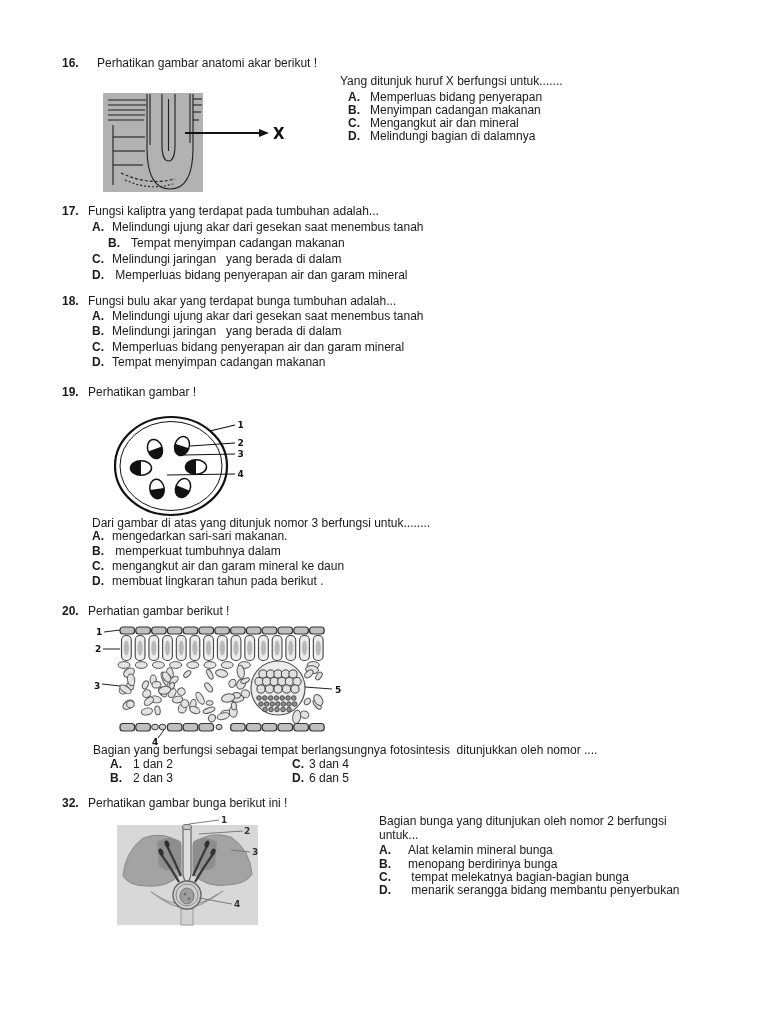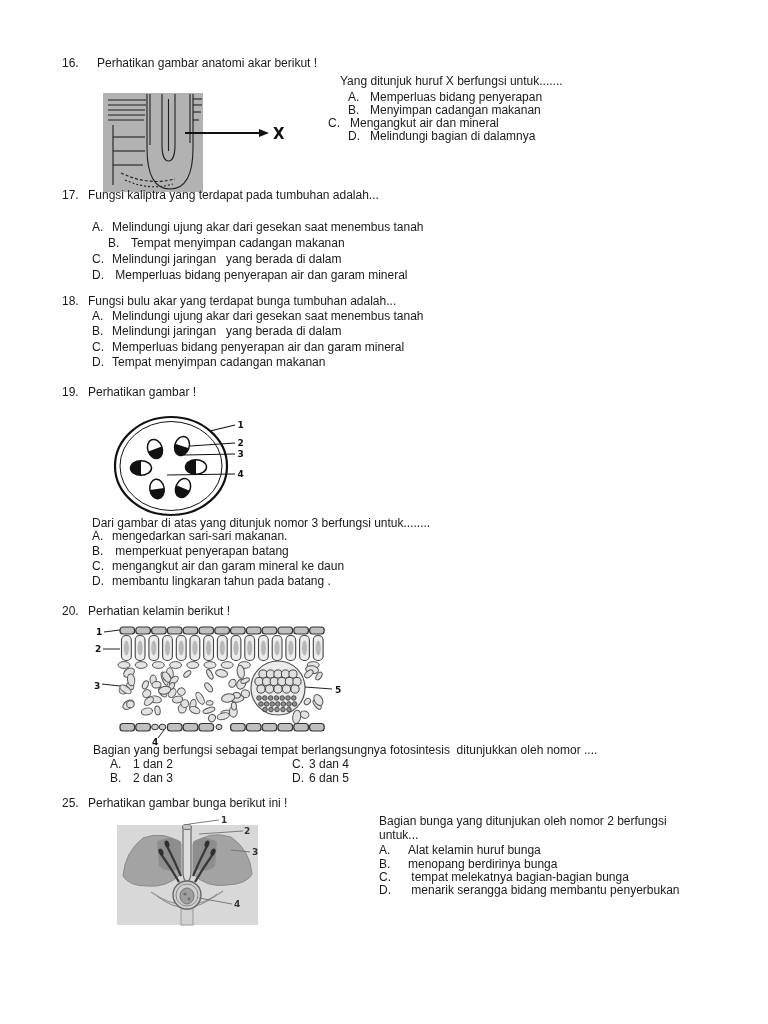--- a/index.html
+++ b/index.html
@@ -1,19 +1,19 @@
 <!DOCTYPE html>
 <html><head>
 <meta charset="utf-8">
 <style>
   html,body{margin:0;padding:0;}
   body{width:768px;height:1024px;background:#ffffff;position:relative;overflow:hidden;
        font-family:"Liberation Sans","DejaVu Sans",sans-serif;color:#1a1a1a;}
   .t{position:absolute;font-size:12px;line-height:14px;white-space:pre;}
-  .ltr{display:inline-block;}
+  .ltr{display:inline-block;font-weight:bold;}
   .fig{position:absolute;}
   svg text{font-family:"DejaVu Sans",sans-serif;font-weight:bold;}
   .wrap{white-space:normal;line-height:13.5px;}
 </style>
 </head>
 <body>
 
 <div class="t" style="left:62px;top:56px"><span class="ltr" style="width:35px">16.</span><span>Perhatikan gambar anatomi akar berikut !</span></div>
 
 <svg class="fig" style="left:103px;top:93px" width="192" height="102" viewBox="0 0 192 102">
@@ -43,24 +43,24 @@
   <g>
     <line x1="82" y1="40" x2="156" y2="40" stroke="#111" stroke-width="1.8"></line>
     <polygon points="156,36 156,44 166,40" fill="#111"></polygon>
   </g>
   <text x="170" y="46" font-size="15" fill="#111">X</text>
 </svg>
 
 <div class="t" style="left:340px;top:74px">Yang ditunjuk huruf X berfungsi untuk.......</div>
 <div class="t" style="left:348px;top:90px"><span class="ltr" style="width:22px">A.</span><span>Memperluas bidang penyerapan</span></div>
 <div class="t" style="left:348px;top:103px"><span class="ltr" style="width:22px">B.</span><span>Menyimpan cadangan makanan</span></div>
-<div class="t" style="left:328px;top:116px"><span class="ltr" style="width:22px">C.</span><span>Mengangkut air dan mineral</span></div>
+<div class="t" style="left:348px;top:116px"><span class="ltr" style="width:22px">C.</span><span>Mengangkut air dan mineral</span></div>
 <div class="t" style="left:348px;top:129px"><span class="ltr" style="width:22px">D.</span><span>Melindungi bagian di dalamnya</span></div>
 
-<div class="t" style="left:62px;top:188px"><span class="ltr" style="width:26px">17.</span><span>Fungsi kaliptra yang terdapat pada tumbuhan adalah...</span></div>
+<div class="t" style="left:62px;top:204px"><span class="ltr" style="width:26px">17.</span><span>Fungsi kaliptra yang terdapat pada tumbuhan adalah...</span></div>
 <div class="t" style="left:92px;top:220px"><span class="ltr" style="width:20px">A.</span><span>Melindungi ujung akar dari gesekan saat menembus tanah</span></div>
 <div class="t" style="left:108px;top:236px"><span class="ltr" style="width:20px">B.</span><span> Tempat menyimpan cadangan makanan</span></div>
 <div class="t" style="left:92px;top:252px"><span class="ltr" style="width:20px">C.</span><span>Melindungi jaringan   yang berada di dalam</span></div>
 <div class="t" style="left:92px;top:268px"><span class="ltr" style="width:20px">D.</span><span> Memperluas bidang penyerapan air dan garam mineral</span></div>
 
 <div class="t" style="left:62px;top:294px"><span class="ltr" style="width:26px">18.</span><span>Fungsi bulu akar yang terdapat bunga tumbuhan adalah...</span></div>
 <div class="t" style="left:92px;top:309px"><span class="ltr" style="width:20px">A.</span><span>Melindungi ujung akar dari gesekan saat menembus tanah</span></div>
 <div class="t" style="left:92px;top:324px"><span class="ltr" style="width:20px">B.</span><span>Melindungi jaringan   yang berada di dalam</span></div>
 <div class="t" style="left:92px;top:340px"><span class="ltr" style="width:20px">C.</span><span>Memperluas bidang penyerapan air dan garam mineral</span></div>
 <div class="t" style="left:92px;top:355px"><span class="ltr" style="width:20px">D.</span><span>Tempat menyimpan cadangan makanan</span></div>
@@ -103,25 +103,25 @@
       <path d="M57,63 L125,62"></path>
   </g>
   <text x="127.5" y="16" font-size="9" fill="#111">1</text>
   <text x="127.5" y="34" font-size="9" fill="#111">2</text>
   <text x="127.5" y="45" font-size="9" fill="#111">3</text>
   <text x="127.5" y="65" font-size="9" fill="#111">4</text>
 </svg>
 
 <div class="t" style="left:92px;top:516px">Dari gambar di atas yang ditunjuk nomor 3 berfungsi untuk........</div>
 <div class="t" style="left:92px;top:529px"><span class="ltr" style="width:20px">A.</span><span>mengedarkan sari-sari makanan.</span></div>
-<div class="t" style="left:92px;top:544px"><span class="ltr" style="width:20px">B.</span><span> memperkuat penyerapan batang</span></div>
+<div class="t" style="left:92px;top:544px"><span class="ltr" style="width:20px">B.</span><span> memperkuat tumbuhnya dalam</span></div>
 <div class="t" style="left:92px;top:559px"><span class="ltr" style="width:20px">C.</span><span>mengangkut air dan garam mineral ke daun</span></div>
-<div class="t" style="left:92px;top:574px"><span class="ltr" style="width:20px">D.</span><span>membantu lingkaran tahun pada batang .</span></div>
-
-<div class="t" style="left:62px;top:604px"><span class="ltr" style="width:26px">20.</span><span>Perhatian kelamin berikut !</span></div>
+<div class="t" style="left:92px;top:574px"><span class="ltr" style="width:20px">D.</span><span>membuat lingkaran tahun pada berikut .</span></div>
+
+<div class="t" style="left:62px;top:604px"><span class="ltr" style="width:26px">20.</span><span>Perhatian gambar berikut !</span></div>
 
 <svg class="fig" id="leaf-svg" style="left:93px;top:624px" width="250" height="122" viewBox="0 0 250 122">
   <g id="g-top-epi">
       <rect x="27" y="3" width="14.6" height="7" rx="3" fill="#c0c0c0" stroke="#333" stroke-width="1.2"></rect>
       <rect x="42.8" y="3" width="14.6" height="7" rx="3" fill="#c0c0c0" stroke="#333" stroke-width="1.2"></rect>
       <rect x="58.6" y="3" width="14.6" height="7" rx="3" fill="#c0c0c0" stroke="#333" stroke-width="1.2"></rect>
       <rect x="74.4" y="3" width="14.6" height="7" rx="3" fill="#c0c0c0" stroke="#333" stroke-width="1.2"></rect>
       <rect x="90.2" y="3" width="14.6" height="7" rx="3" fill="#c0c0c0" stroke="#333" stroke-width="1.2"></rect>
       <rect x="106" y="3" width="14.6" height="7" rx="3" fill="#c0c0c0" stroke="#333" stroke-width="1.2"></rect>
       <rect x="121.80000000000001" y="3" width="14.6" height="7" rx="3" fill="#c0c0c0" stroke="#333" stroke-width="1.2"></rect>
@@ -300,21 +300,21 @@
   <text x="59" y="121" font-size="9" fill="#111">4</text>
   <text x="242" y="69" font-size="9" fill="#111">5</text>
 </svg>
 
 <div class="t" style="left:93px;top:743px">Bagian yang berfungsi sebagai tempat berlangsungnya fotosintesis  ditunjukkan oleh nomor ....</div>
 <div class="t" style="left:110px;top:757px"><span class="ltr" style="width:23px">A.</span><span>1 dan 2</span></div>
 <div class="t" style="left:110px;top:771px"><span class="ltr" style="width:23px">B.</span><span>2 dan 3</span></div>
 <div class="t" style="left:292px;top:757px"><span class="ltr" style="width:17px">C.</span><span>3 dan 4</span></div>
 <div class="t" style="left:292px;top:771px"><span class="ltr" style="width:17px">D.</span><span>6 dan 5</span></div>
 
-<div class="t" style="left:62px;top:796px"><span class="ltr" style="width:26px">25.</span><span>Perhatikan gambar bunga berikut ini !</span></div>
+<div class="t" style="left:62px;top:796px"><span class="ltr" style="width:26px">32.</span><span>Perhatikan gambar bunga berikut ini !</span></div>
 
 <svg class="fig" style="left:117px;top:814px" width="145" height="112" viewBox="0 0 145 112">
   <rect x="0" y="11" width="141" height="100" fill="#d8d8d8"></rect>
   <g>
     <path d="M6,62 Q8,38 26,24 Q48,16 64,30 L64,60 Q50,74 30,72 Q12,72 6,62 Z" fill="#a3a3a3" stroke="#8a8a8a"></path>
     <path d="M135,60 Q133,36 114,23 Q92,16 76,30 L76,60 Q90,74 110,71 Q130,70 135,60 Z" fill="#a3a3a3" stroke="#8a8a8a"></path>
     <path d="M40,28 Q54,20 64,28 L64,54 Q50,60 42,52 Z" fill="#8d8d8d"></path>
     <path d="M100,28 Q86,20 76,28 L76,54 Q90,60 98,52 Z" fill="#8d8d8d"></path>
     <path d="M34,78 Q70,104 106,77" fill="none" stroke="#9a9a9a" stroke-width="1.5"></path>
     <path d="M40,82 Q70,106 100,80" fill="none" stroke="#8a8a8a" stroke-width="1"></path>
@@ -345,16 +345,16 @@
       <path d="M114,36 L133,38"></path>
       <path d="M82,84 L115,90"></path>
   </g>
   <text x="104" y="9" font-size="9" fill="#333">1</text>
   <text x="127" y="20" font-size="9" fill="#333">2</text>
   <text x="135" y="41" font-size="9" fill="#333">3</text>
   <text x="117" y="93" font-size="9" fill="#333">4</text>
 </svg>
 
 <div class="t wrap" style="left:379px;top:815px;width:330px">Bagian bunga yang ditunjukan oleh  nomor 2 berfungsi untuk...</div>
-<div class="t" style="left:379px;top:843px"><span class="ltr" style="width:29px">A.</span><span>Alat kelamin huruf bunga</span></div>
+<div class="t" style="left:379px;top:843px"><span class="ltr" style="width:29px">A.</span><span>Alat kelamin mineral bunga</span></div>
 <div class="t" style="left:379px;top:857px"><span class="ltr" style="width:29px">B.</span><span>menopang berdirinya bunga</span></div>
 <div class="t" style="left:379px;top:870px"><span class="ltr" style="width:29px">C.</span><span> tempat melekatnya bagian-bagian bunga</span></div>
 <div class="t" style="left:379px;top:883px"><span class="ltr" style="width:29px">D.</span><span> menarik serangga bidang membantu penyerbukan</span></div>
 
 </body></html>

